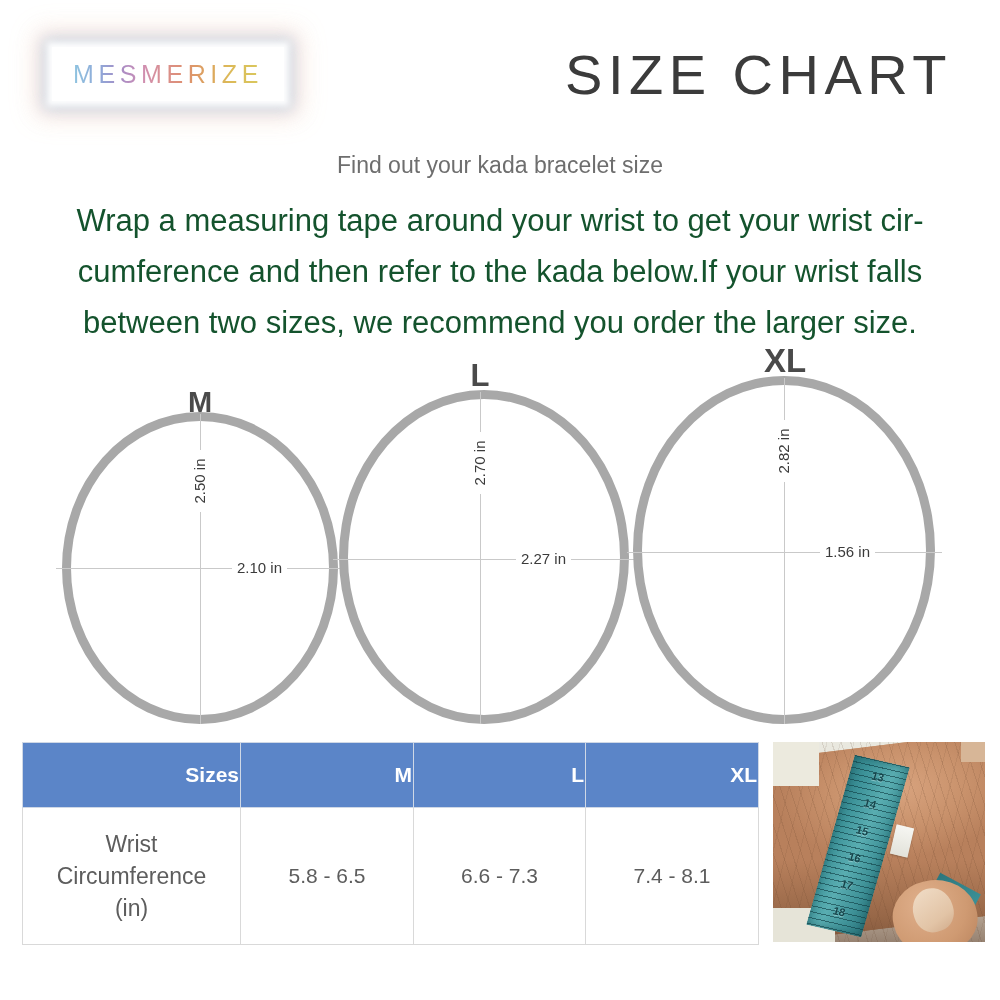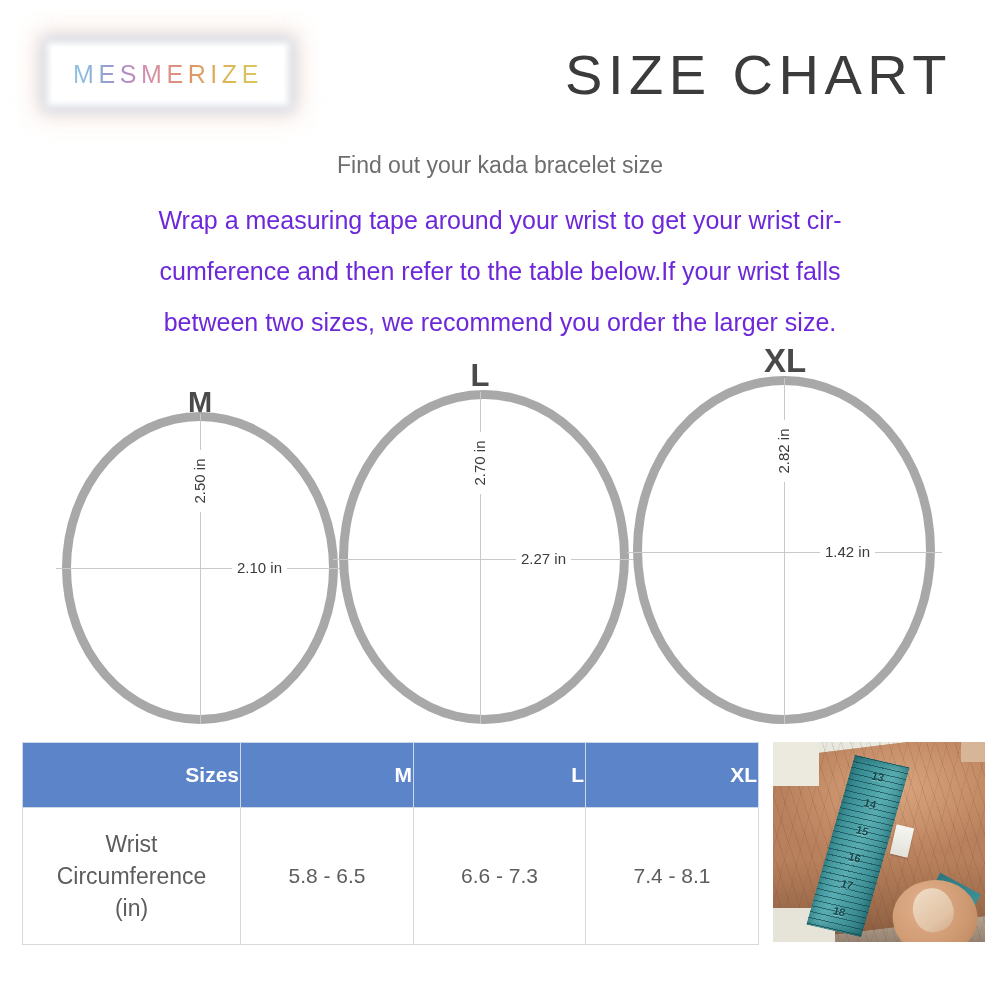--- a/index.html
+++ b/index.html
@@ -84,22 +84,22 @@
   }
   #intro-heading {
     font-size: 23px;
     color: #6e6e6e;
     font-weight: 400;
     line-height: 44px;
     margin: 0 0 8px 0;
     font-family: "Liberation Sans", sans-serif;
   }
   #intro-body {
-    font-size: 25px;
-    color: #6d28d9;
+    font-size: 31px;
+    color: #14532d;
     line-height: 51px;
     font-weight: 400;
     font-family: "Liberation Sans", sans-serif;
   }
   #intro-body .line { display: block; white-space: nowrap; }
 
   
   #ovals {
     position: absolute;
     left: 0;
@@ -322,21 +322,21 @@
   <div id="brand-logo">
     <span class="brand-text">MESMERIZE</span>
   </div>
 
   <div id="size-chart-title">SIZE CHART</div>
 
   <div id="intro">
     <div id="intro-heading">Find out your kada bracelet size</div>
     <div id="intro-body">
       <span class="line">Wrap a measuring tape around your wrist to get your wrist cir-</span>
-      <span class="line">cumference and then refer to the table below.If your wrist falls</span>
+      <span class="line">cumference and then refer to the kada below.If your wrist falls</span>
       <span class="line">between two sizes, we recommend you order the larger size.</span>
     </div>
   </div>
 
   <div id="ovals">
 
     <div class="oval-group">
       <div class="oval-label" style="left:170px; top:48px; width:60px; font-size:29px;">M</div>
       <div class="oval-shape" style="left:62px; top:72px; width:276px; height:312px;"></div>
       <div class="cross-v" style="left:200px; top:74px; height:310px;"></div>
@@ -353,21 +353,21 @@
       <div class="dim-v" style="left:449px; top:110px; width:62px; text-align:center;">2.70 in</div>
       <div class="dim-h" style="left:516px; top:211px;">2.27 in</div>
     </div>
 
     <div class="oval-group">
       <div class="oval-label" style="left:752px; top:4px; width:66px; font-size:33px;">XL</div>
       <div class="oval-shape" style="left:633px; top:36px; width:302px; height:348px;"></div>
       <div class="cross-v" style="left:784px; top:38px; height:346px;"></div>
       <div class="cross-h" style="left:627px; top:212px; width:315px;"></div>
       <div class="dim-v" style="left:753px; top:98px; width:62px; text-align:center;">2.82 in</div>
-      <div class="dim-h" style="left:820px; top:204px;">1.42 in</div>
+      <div class="dim-h" style="left:820px; top:204px;">1.56 in</div>
     </div>
 
   </div>
 
   <table id="size-table">
     <colgroup>
       <col class="c0">
         <col class="c1">
         <col class="c2">
         <col class="c3">

